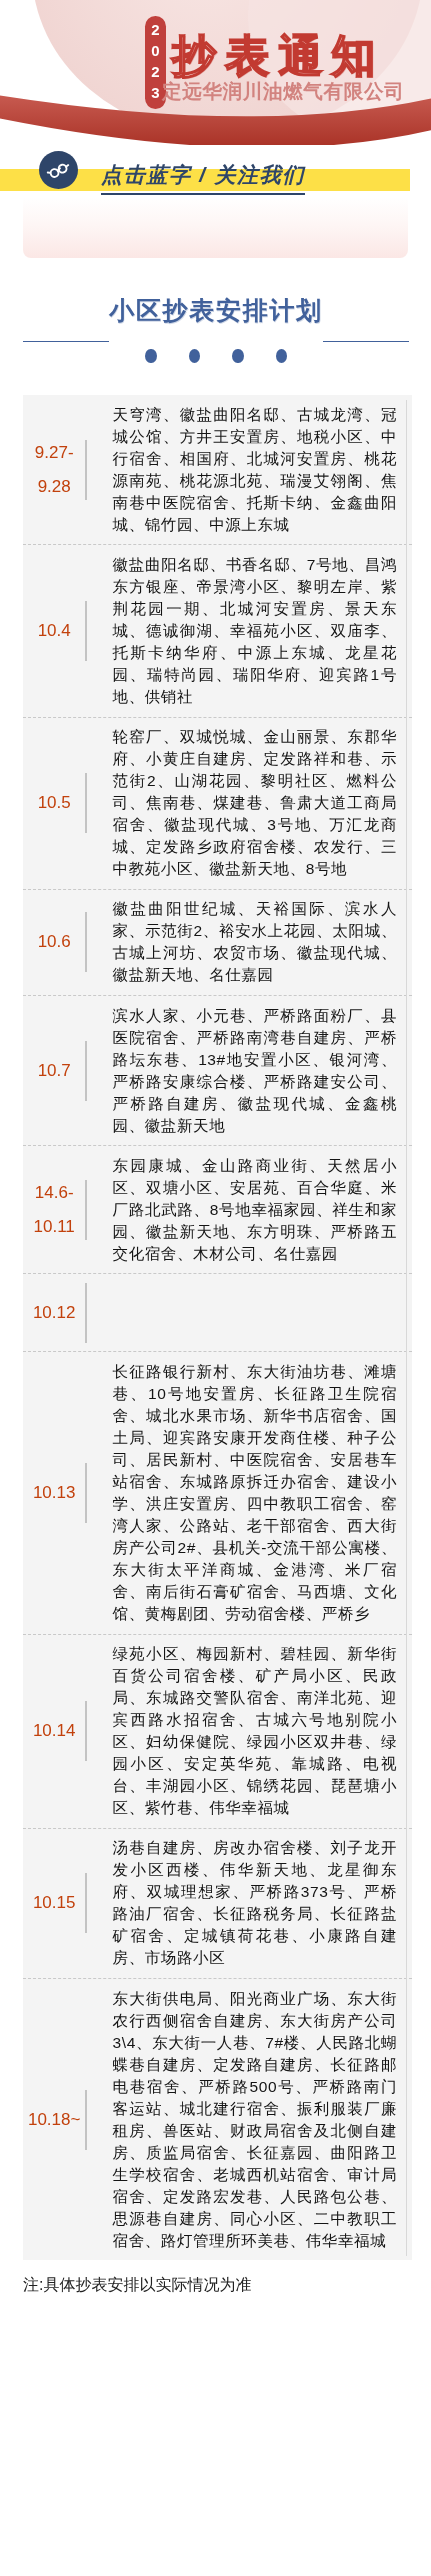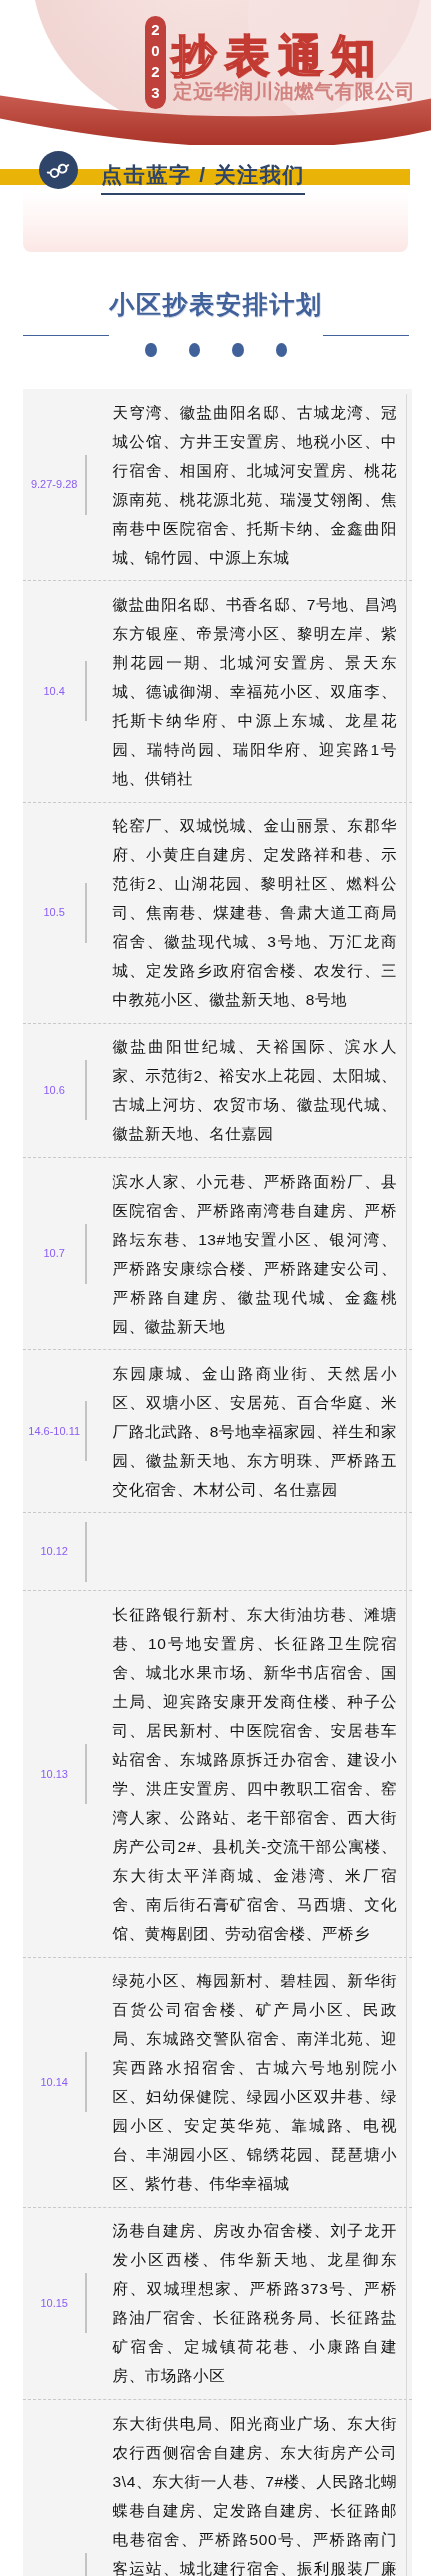--- a/index.html
+++ b/index.html
@@ -11,24 +11,24 @@
   .circle1{position:absolute;left:32px;top:-196px;width:391px;height:334px;border-radius:50%;
            background:radial-gradient(circle at 45% 40%, #f8e7e5 0%, #f0d4d1 70%);}
   .circle2{position:absolute;left:248px;top:-104px;width:242px;height:242px;border-radius:50%;
            background:#f6e3e1;opacity:.75;}
   .band-svg{position:absolute;left:0;top:81px;width:432px;height:75px;}
   .badge2023{position:absolute;left:145px;top:16px;width:21px;height:93px;border-radius:10.4px;
              background:#c0403c;color:#fff;display:flex;align-items:center;justify-content:center;
              writing-mode:vertical-rl;text-orientation:upright;font-weight:bold;font-size:15px;letter-spacing:4px;}
   .main-title{position:absolute;left:172px;top:15px;font-size:44px;font-weight:bold;letter-spacing:9.2px;
               color:#fdf6f5;-webkit-text-stroke:1.7px #c23a31;text-shadow:1.2px 1.2px 0 rgba(194,58,49,.28);white-space:nowrap;margin-top:12px;}
-  .company{position:absolute;left:173px;top:78px;font-size:19.6px;font-weight:bold;color:#d2837f;letter-spacing:0.6px;white-space:nowrap;}
+  .company{position:absolute;left:162px;top:78px;font-size:19.6px;font-weight:bold;color:#d2837f;letter-spacing:0.6px;white-space:nowrap;}
 
   
-  .click-banner{position:relative;margin-top:24px;height:16px;width:410px;background:#eab308;}
+  .click-banner{position:relative;margin-top:24px;height:22px;width:410px;background:#fde047;font-style:italic;}
   .banner-ellipse{position:absolute;left:39px;top:-18px;width:39px;height:38px;border-radius:50%;
                   background:#2e4569;display:flex;align-items:center;justify-content:center;}
   .banner-ellipse svg{transform:rotate(-10deg);}
   .banner-text{position:absolute;left:101px;top:-8px;font-size:21px;font-weight:bold;color:#2e4569;
                padding-bottom:4px;border-bottom:2.3px solid #2e4569;letter-spacing:1.7px;cursor:pointer;white-space:nowrap;}
 
   
   .greeting{margin:5.8px 24px 0 23px;border-radius:0 0 8px 8px;
             background:linear-gradient(180deg,#ffffff 0%,#fef6f5 45%,#fbe7e5 100%);
             padding:46px 22px 15px 23px;font-size:19.6px;line-height:33px;color:#1c1c1c;}
@@ -42,23 +42,23 @@
   .section-lines{display:flex;justify-content:space-between;margin:14px 23px 0 23px;}
   .sline{width:86px;height:1.7px;background:#41619b;}
   .section-dots{display:flex;justify-content:center;gap:32px;margin-top:6.3px;}
   .section-dots i{width:11.5px;height:14.4px;border-radius:50%;background:#41619b;}
 
   
   .sched{position:relative;margin:32px 20px 0 23px;background:#f4f4f4;}
   .sched-right-line{position:absolute;right:4.6px;top:4.6px;bottom:4.6px;width:1.2px;background:#d8d8d8;}
   .sched-row{display:flex;align-items:center;padding:8.6px 0;border-bottom:1.2px dashed #c9c9c9;}
   .sched-row:last-child{border-bottom:none;}
-  .sched-date{flex:0 0 60px;text-align:center;font-size:11px;color:#8b5cf6;line-height:25px;padding:0 1.2px;}
+  .sched-date{flex:0 0 60px;text-align:center;font-size:17px;color:#c2410c;line-height:34px;padding:0 1.2px;}
   .date-divider{flex:0 0 1.2px;height:60px;background:#c3c3c3;align-self:center;}
-  .sched-areas{flex:1;font-size:15.5px;line-height:29px;color:#141414;padding:0 15px 0 26px;
+  .sched-areas{flex:1;font-size:15.5px;line-height:22px;color:#141414;padding:0 15px 0 26px;
                text-align:justify;letter-spacing:0.6px;}
 
   .note{margin:15px 23px 0 23px;font-size:16px;color:#222;}
 </style>
 </head>
 <body>
 
 <div class="page">
 
   <div class="header">

